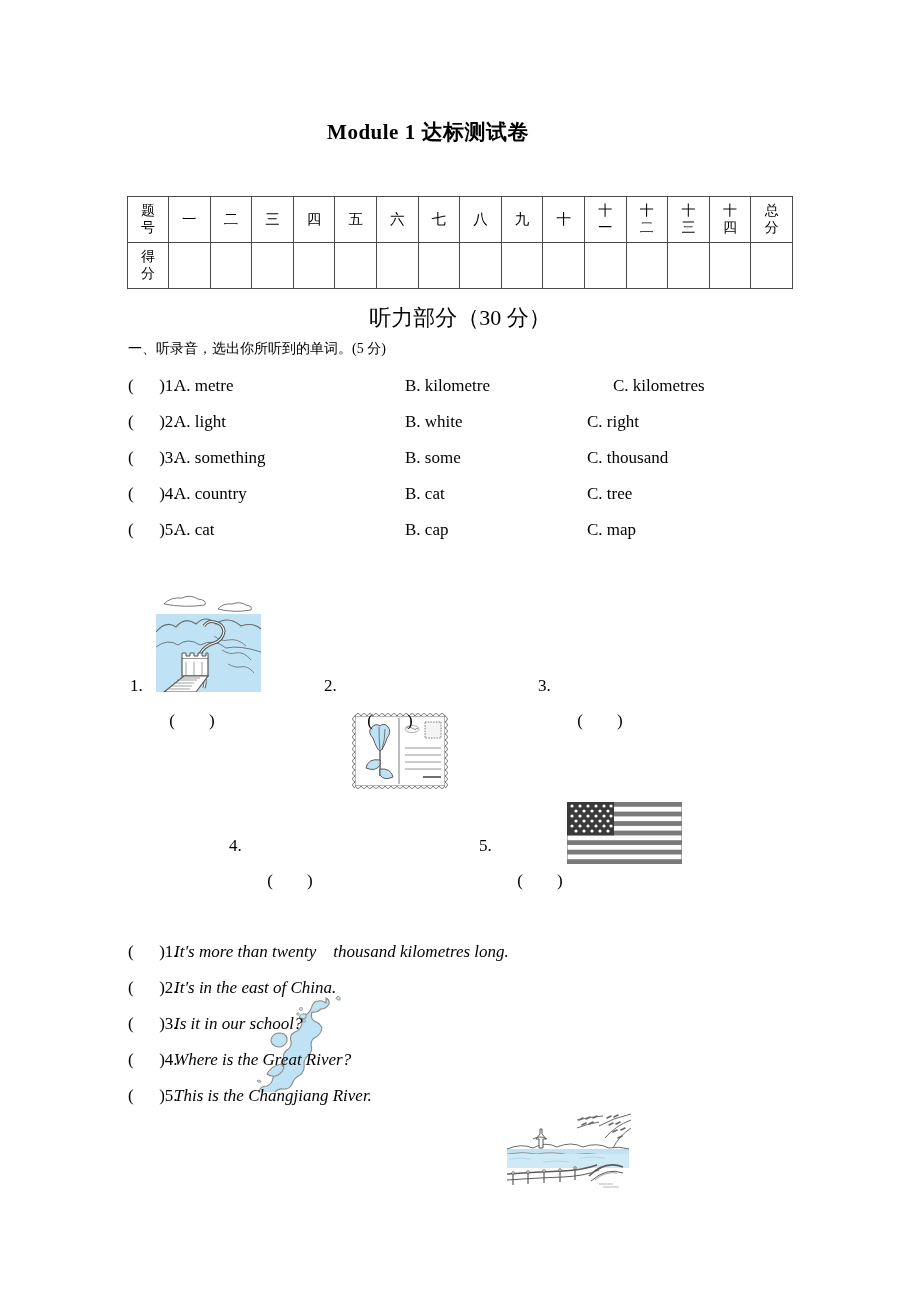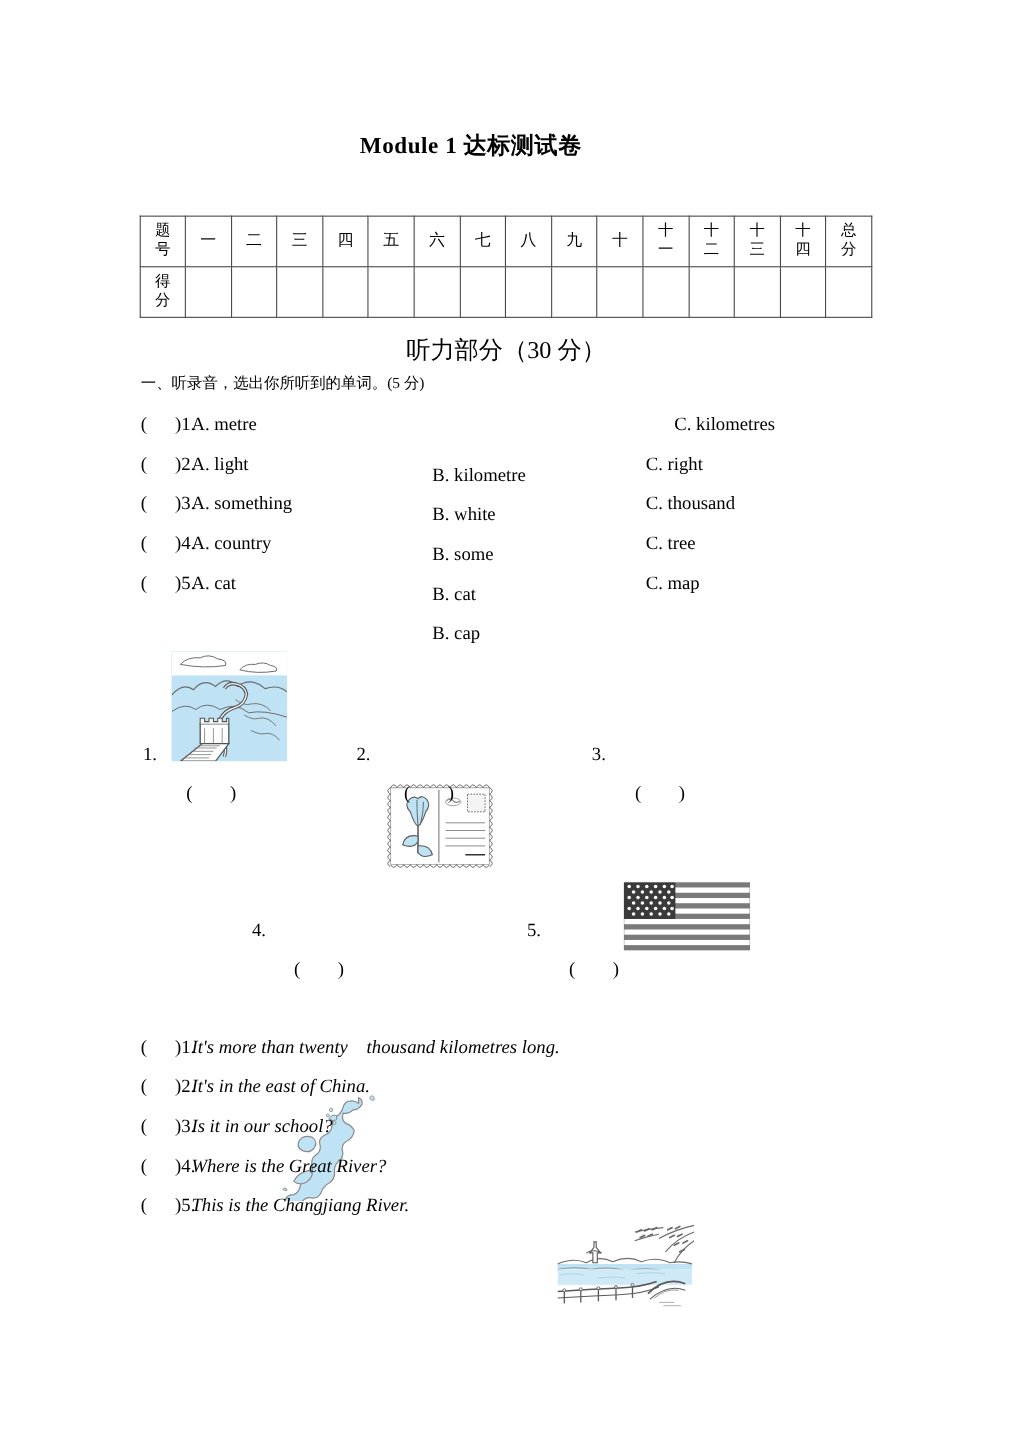--- a/index.html
+++ b/index.html
@@ -104,24 +104,23 @@
     white-space: pre;
   }
   .choice-row .optA {
     position: absolute;
     left: 46px;
     top: 0;
     white-space: pre;
   }
   .choice-row .optB {
     position: absolute;
-    left: 265px;
+    left: 277px;
     top: 0;
     white-space: pre;
-    margin-top: 46px;
   }
   .choice-row .optC {
     position: absolute;
     left: 459px;
     top: 0;
     white-space: pre;
   }
   .choice-row .optC.indented {
     left: 485px;
   }

